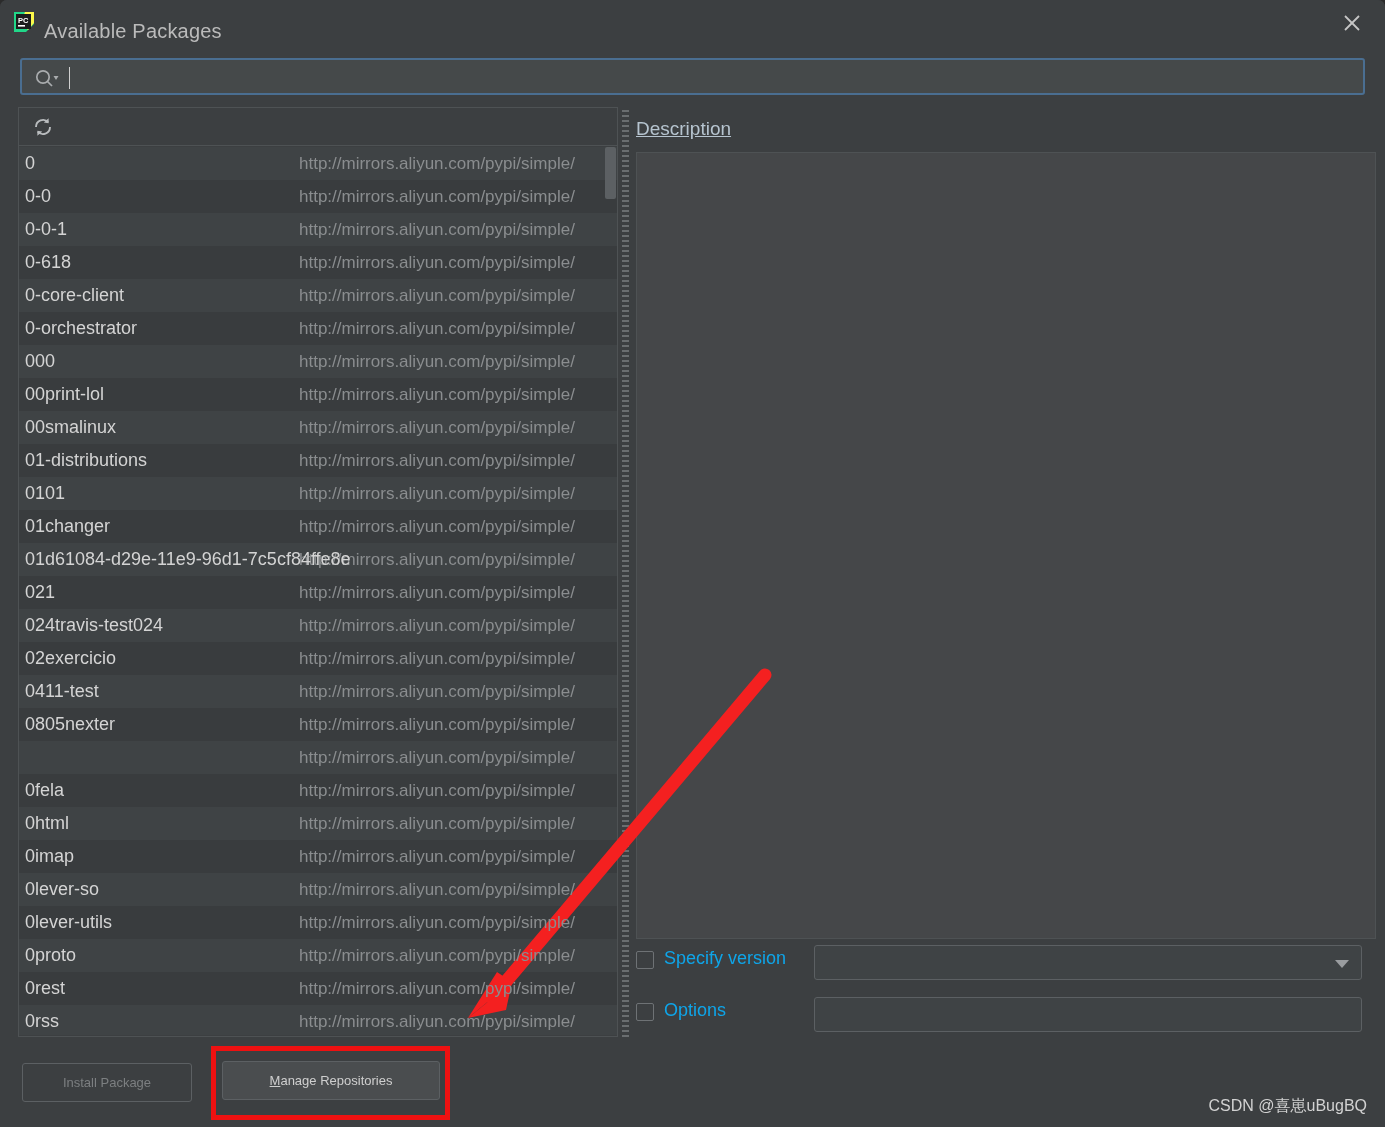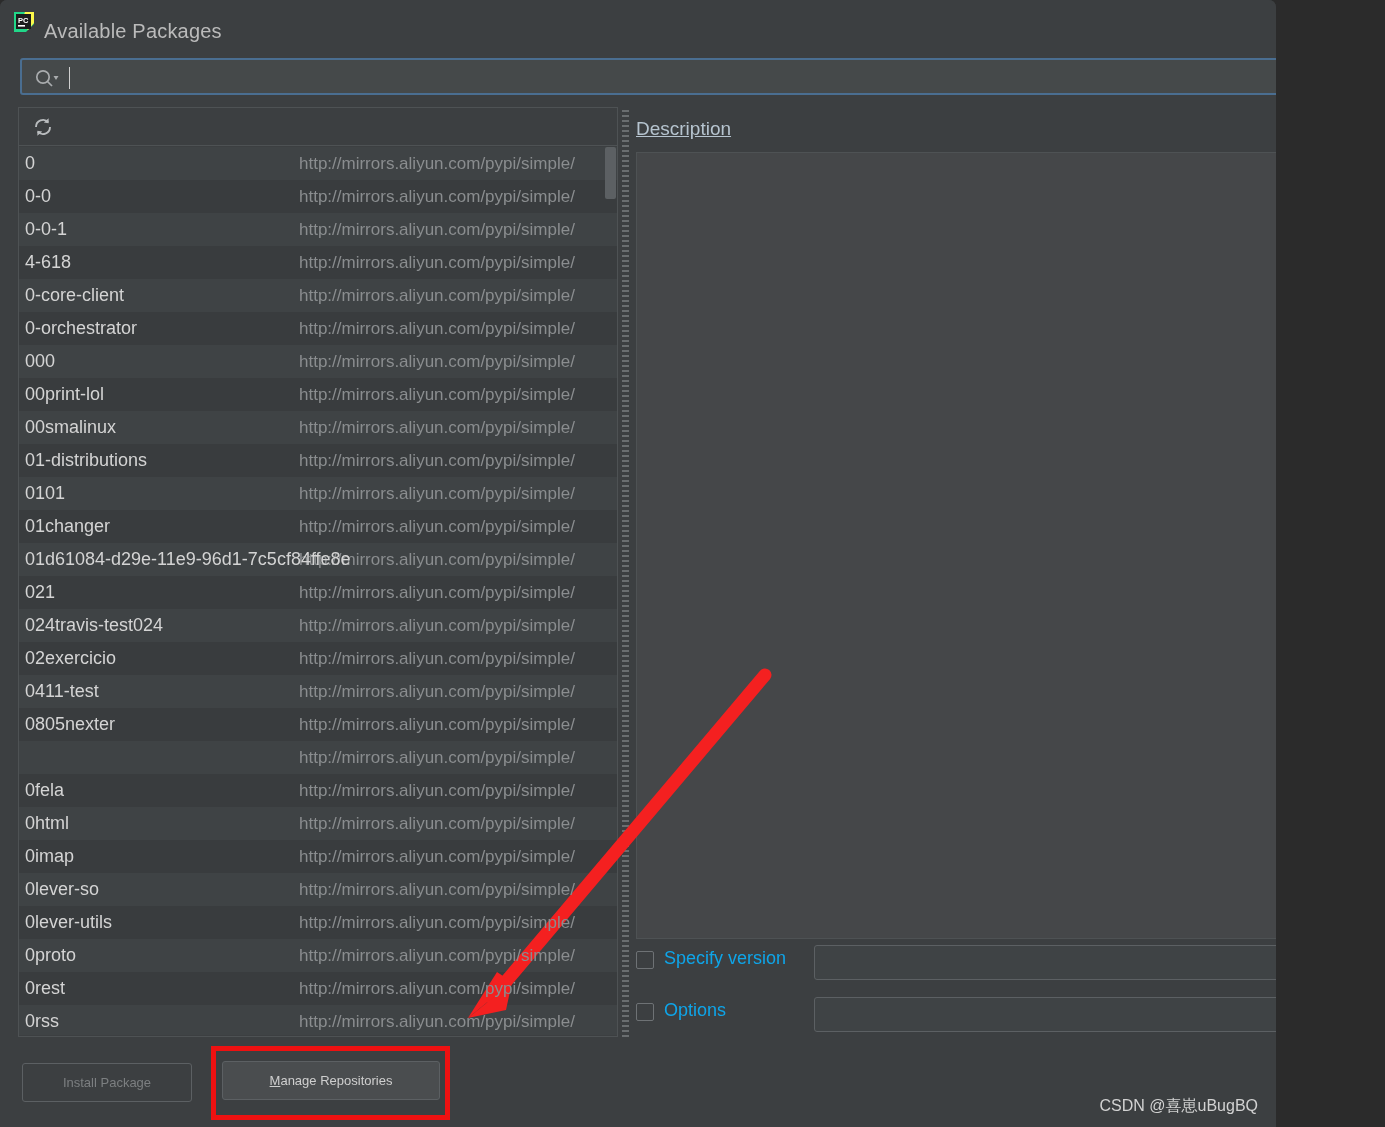--- a/index.html
+++ b/index.html
@@ -5,21 +5,21 @@
   html, body {
     margin: 0;
     padding: 0;
     background: #2b2b2b;
   }
   body {
     font-family: "Liberation Sans", sans-serif;
   }
   #app {
     position: relative;
-    width: 1276px;
+    width: 1385px;
     height: 1127px;
     background: #3c3f41;
     overflow: hidden;
     border-radius: 7px 7px 0 0;
   }
   
   .titlebar {
     position: absolute;
     left: 0; top: 0;
     width: 1385px; height: 45px;
@@ -336,21 +336,21 @@
         <div class="pkg-row odd">
           <span class="pkg-url">http://mirrors.aliyun.com/pypi/simple/</span>
           <span class="pkg-name">0-0</span>
         </div>
         <div class="pkg-row even">
           <span class="pkg-url">http://mirrors.aliyun.com/pypi/simple/</span>
           <span class="pkg-name">0-0-1</span>
         </div>
         <div class="pkg-row odd">
           <span class="pkg-url">http://mirrors.aliyun.com/pypi/simple/</span>
-          <span class="pkg-name">4-618</span>
+          <span class="pkg-name">0-618</span>
         </div>
         <div class="pkg-row even">
           <span class="pkg-url">http://mirrors.aliyun.com/pypi/simple/</span>
           <span class="pkg-name">0-core-client</span>
         </div>
         <div class="pkg-row odd">
           <span class="pkg-url">http://mirrors.aliyun.com/pypi/simple/</span>
           <span class="pkg-name">0-orchestrator</span>
         </div>
         <div class="pkg-row even">

